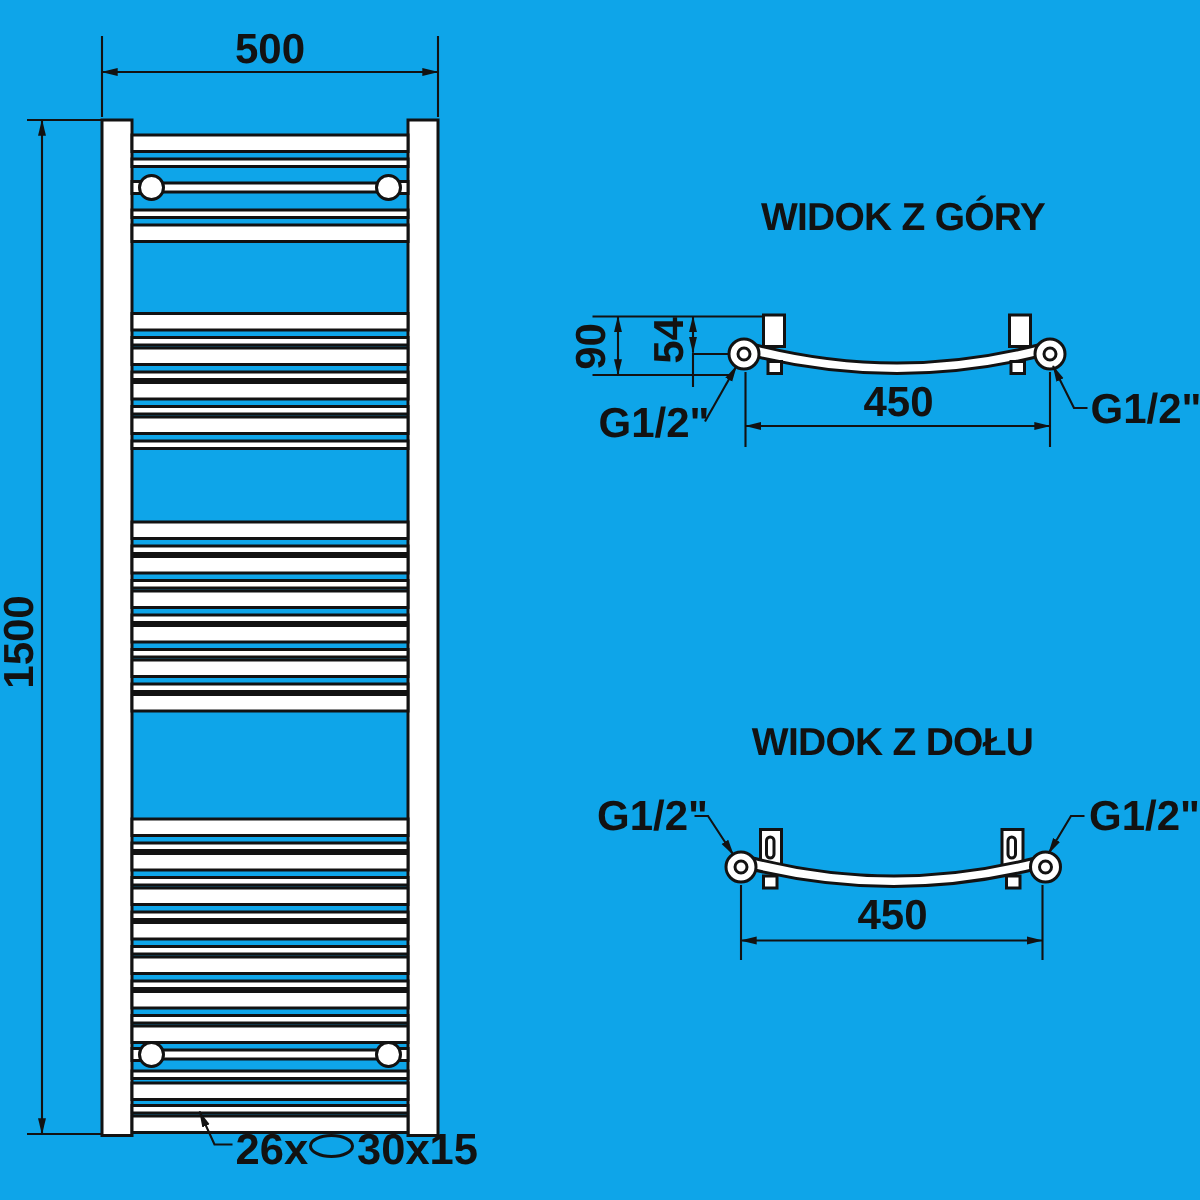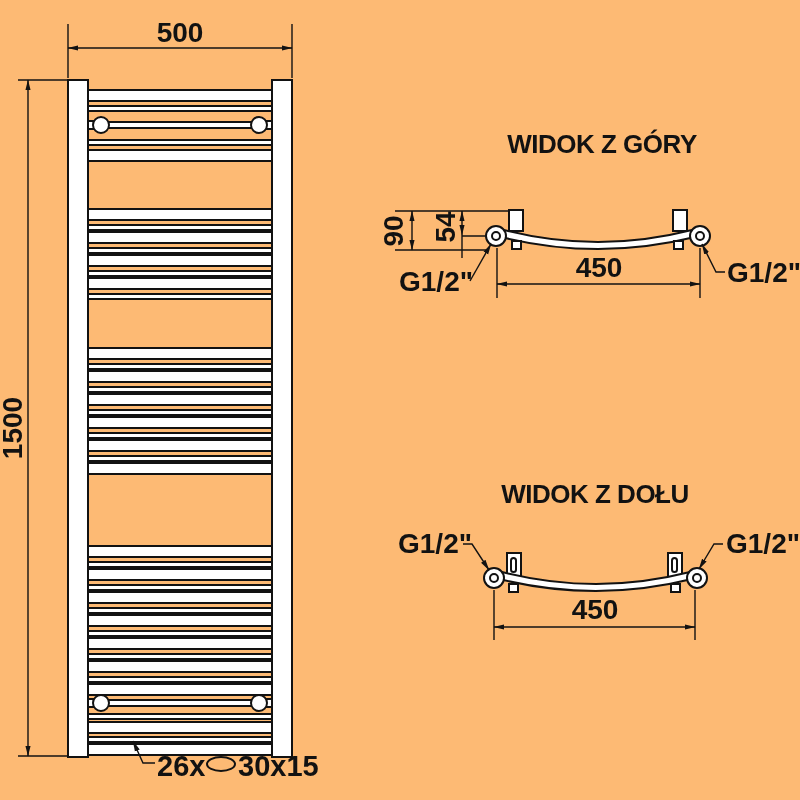--- a/index.html
+++ b/index.html
@@ -1,16 +1,16 @@
 <!DOCTYPE html>
 <html><head>
 <meta charset="utf-8">
 <style>
   html,body{margin:0;padding:0;background:#ffffff;}
-  .stage{width:800px;height:800px;position:relative;background:#fdba74;overflow:hidden;}
+  .stage{width:800px;height:800px;position:relative;background:#0ea5e9;overflow:hidden;}
   svg{display:block;}
   .geo{fill:#ffffff;stroke:#121212;stroke-width:2;stroke-linejoin:miter;}
   .geoline{fill:none;stroke:#121212;stroke-width:2;}
   .dim{fill:none;stroke:#121212;stroke-width:1.4;}
   .arrfill{fill:#121212;stroke:none;}
   text{fill:#121212;font-family:"Liberation Sans",sans-serif;font-weight:600;}
   .dimtxt{font-size:28px;}
   .lbltxt{font-size:29px;}
   .title{font-size:26px;letter-spacing:-0.5px;}
 </style>

